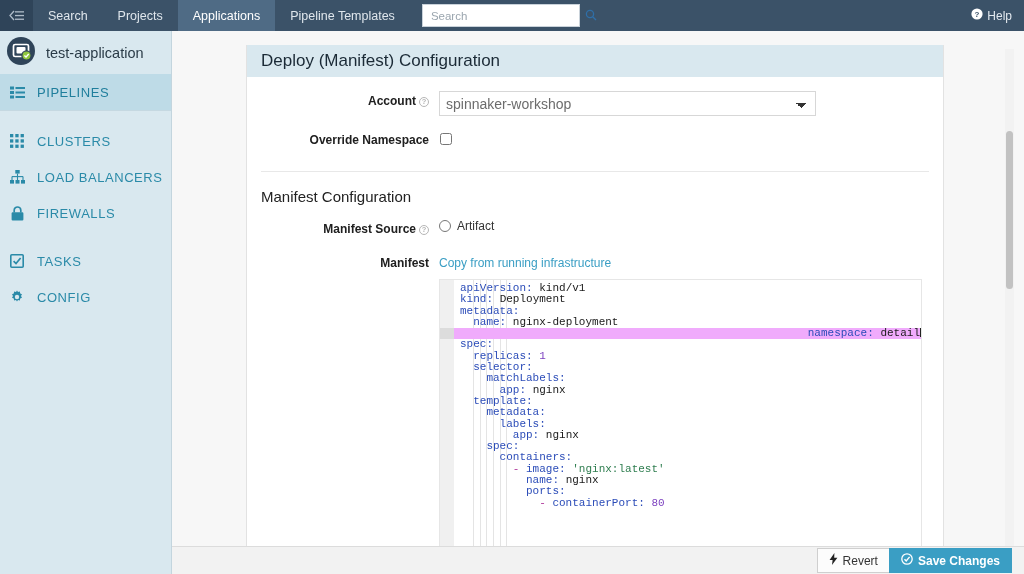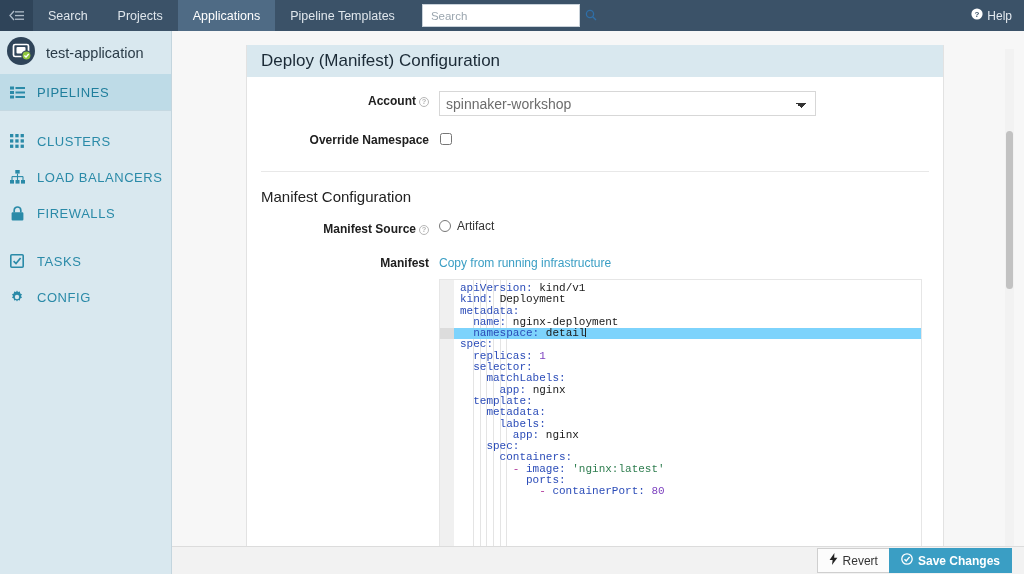--- a/index.html
+++ b/index.html
@@ -125,21 +125,21 @@
     border: 1px solid #e6e6e6; height: 276px; display: flex;
     font-family: "Liberation Mono", monospace; font-size: 11px;
     position: relative; overflow: hidden;
   }
   #gutter { width: 14px; background: #f0f0f0; flex: 0 0 14px; }
   #code { flex: 1; position: relative; padding-top: 3px; }
   .cl {
     height: 11.3px; line-height: 11.3px; white-space: pre;
     padding-left: 6px; position: relative;
   }
-  .cl.active { background: #7dd3fc; }
+  .cl.active { background: #f0abfc; text-align: right; }
   #active-gutter {
     position: absolute; left: 0; top: 48px; width: 14px; height: 11.3px;
     background: #dcdcdc;
   }
   .k { color: #2b4cb8; }
   .v { color: #1a1a1a; }
   .s { color: #2e7d4f; }
   .n { color: #7b3fbf; }
   .d { color: #b0379b; }
   .caret {
@@ -375,20 +375,21 @@
               <div class="cl">  <span class="k">selector:</span></div>
               <div class="cl">    <span class="k">matchLabels:</span></div>
               <div class="cl">      <span class="k">app:</span> <span class="v">nginx</span></div>
               <div class="cl">  <span class="k">template:</span></div>
               <div class="cl">    <span class="k">metadata:</span></div>
               <div class="cl">      <span class="k">labels:</span></div>
               <div class="cl">        <span class="k">app:</span> <span class="v">nginx</span></div>
               <div class="cl">    <span class="k">spec:</span></div>
               <div class="cl">      <span class="k">containers:</span></div>
               <div class="cl">        <span class="d">- </span><span class="k">image:</span> <span class="s">'nginx:latest'</span></div>
+              <div class="cl">          <span class="k">name:</span> <span class="v">nginx</span></div>
               <div class="cl">          <span class="k">ports:</span></div>
               <div class="cl">            <span class="d">- </span><span class="k">containerPort:</span> <span class="n">80</span></div>
             </div>
         </div>
       </div>
     </div>
   </div>
 
   <div id="scrollbar">
     <div id="scroll-thumb"></div>

